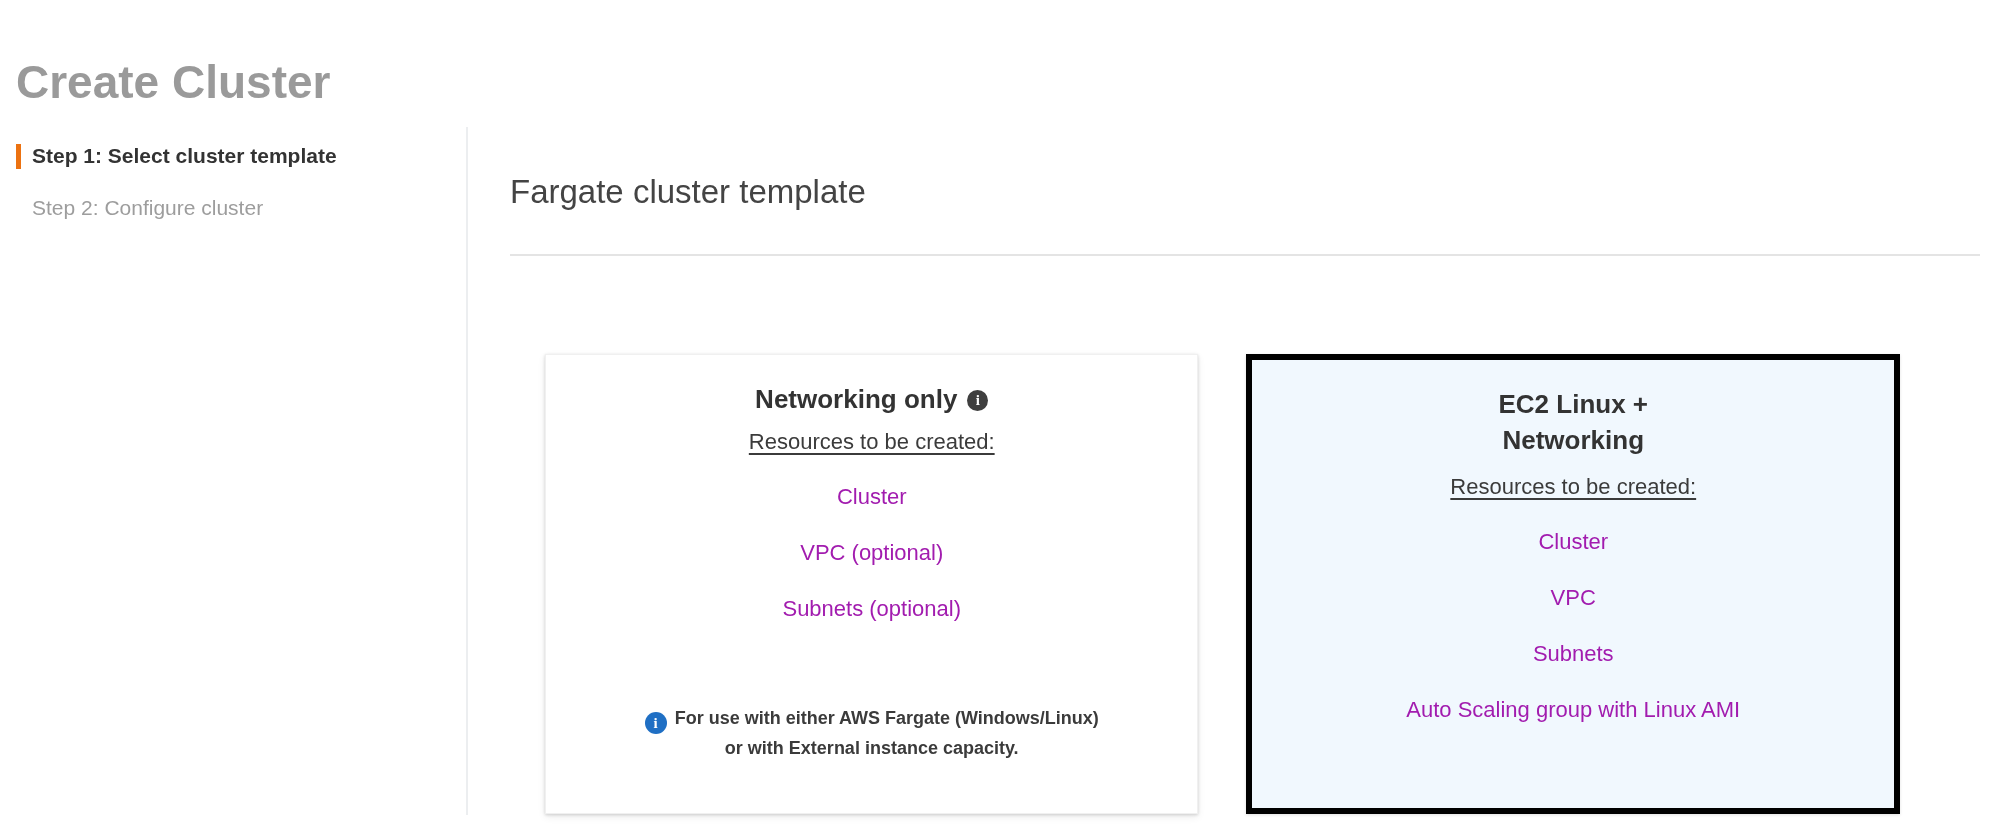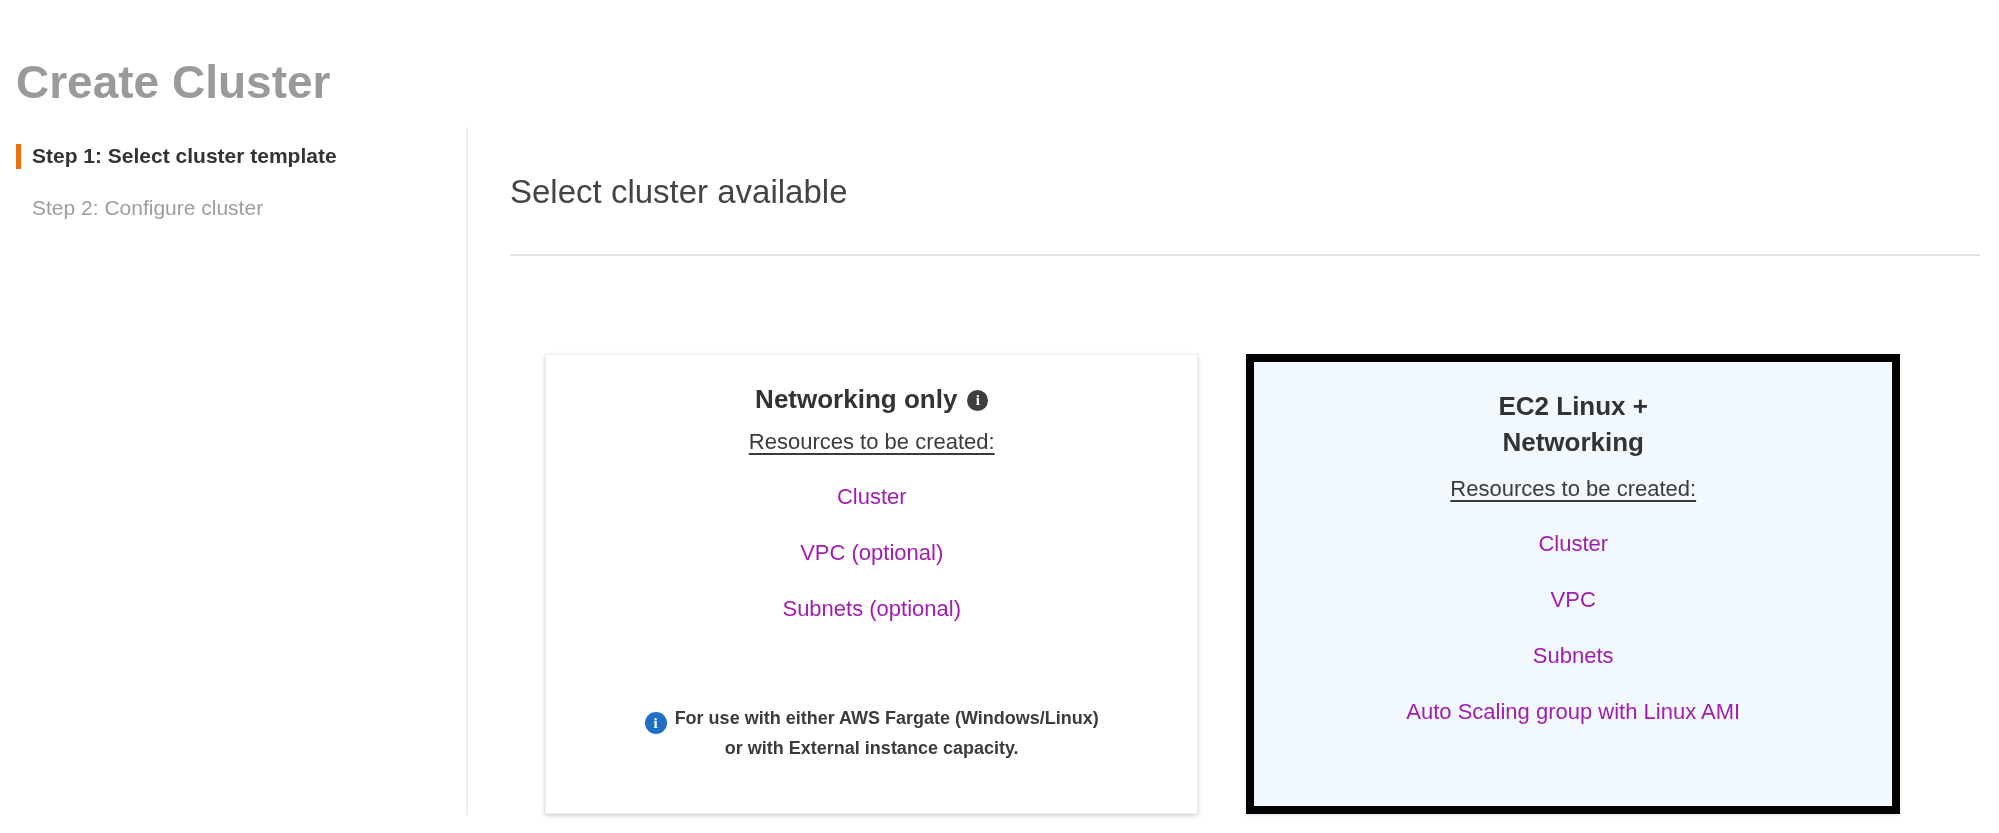--- a/index.html
+++ b/index.html
@@ -114,21 +114,21 @@
     flex-direction: column;
     align-items: center;
   }
   .card-unselected {
     background: #ffffff;
     border: 1px solid #f0f0f0;
     box-shadow: 0 1px 3px rgba(0,0,0,0.16), 0 3px 8px rgba(0,0,0,0.07);
   }
   .card-selected {
     background: #f1f8fe;
-    border: 8px solid #000000;
+    border: 6px solid #000000;
     box-shadow: 0 1px 3px rgba(0,0,0,0.12);
   }
 
   .card-title {
     font-size: 26px;
     font-weight: bold;
     color: #333333;
     text-align: center;
     line-height: 36px;
     margin: 0 0 10px 0;
@@ -224,21 +224,21 @@
   </div>
 
   <div class="step step-2 inactive">
     <span>Step 2: Configure cluster</span>
   </div>
 
 </nav>
 
 <section class="content">
 
-  <h2 class="section-title">Select cluster available</h2>
+  <h2 class="section-title">Fargate cluster template</h2>
 
   <div class="section-rule"></div>
 
 
 </section>
 
 <div class="cards">
 
   <div class="card card-unselected">
 

